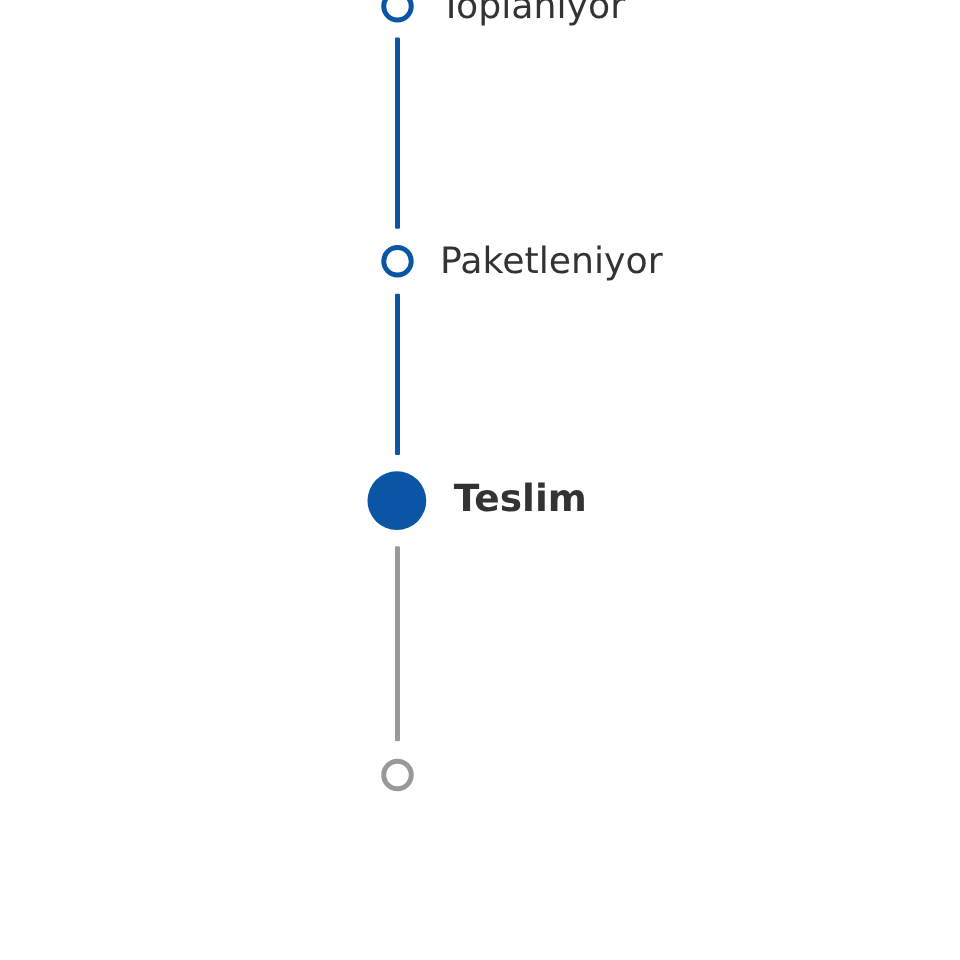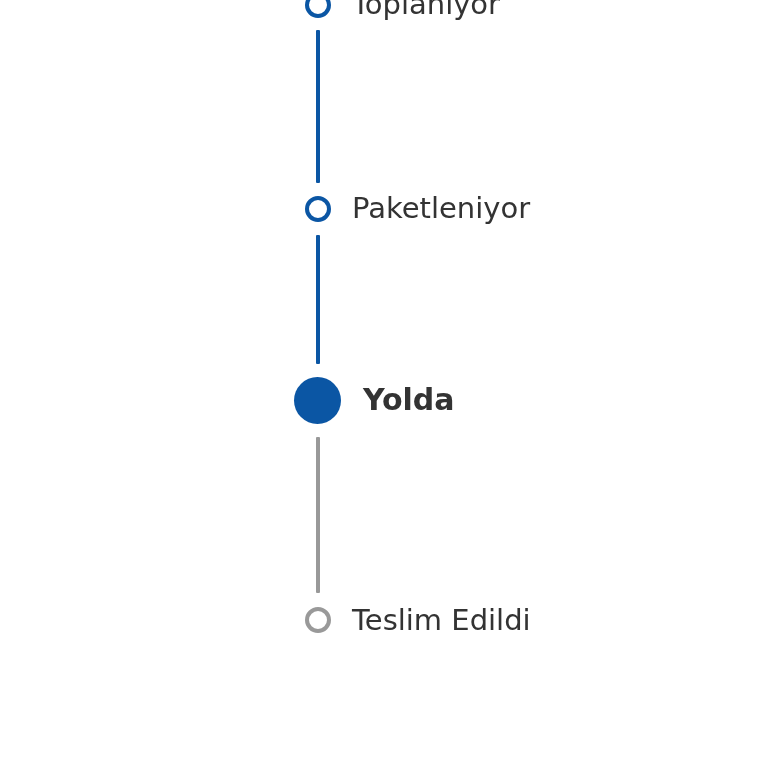--- a/index.html
+++ b/index.html
@@ -22,20 +22,19 @@
   <div class="label" style="left:352px; top:-13px;">Toplanıyor</div>
 
   <div class="seg" style="top:30px; height:153px; background:#0b56a4;"></div>
 
   <div class="node ring" style="left:305px; top:196px; border-color:#0b56a4;"></div>
   <div class="label" style="left:352px; top:191px;">Paketleniyor</div>
 
   <div class="seg" style="top:235px; height:129px; background:#0b56a4;"></div>
 
   <div class="node filled" style="left:294px; top:377px; background:#0b56a4;"></div>
-  <div class="label current" style="left:363px; top:383px;">Yolda</div>
+  <div class="label current" style="left:363px; top:383px;">Teslim</div>
 
   <div class="seg" style="top:437px; height:156px; background:#999999;"></div>
 
   <div class="node ring" style="left:305px; top:607px; border-color:#999999;"></div>
-  <div class="label" style="left:352px; top:603px;">Teslim Edildi</div>
 
 </div>
 
 </body></html>

